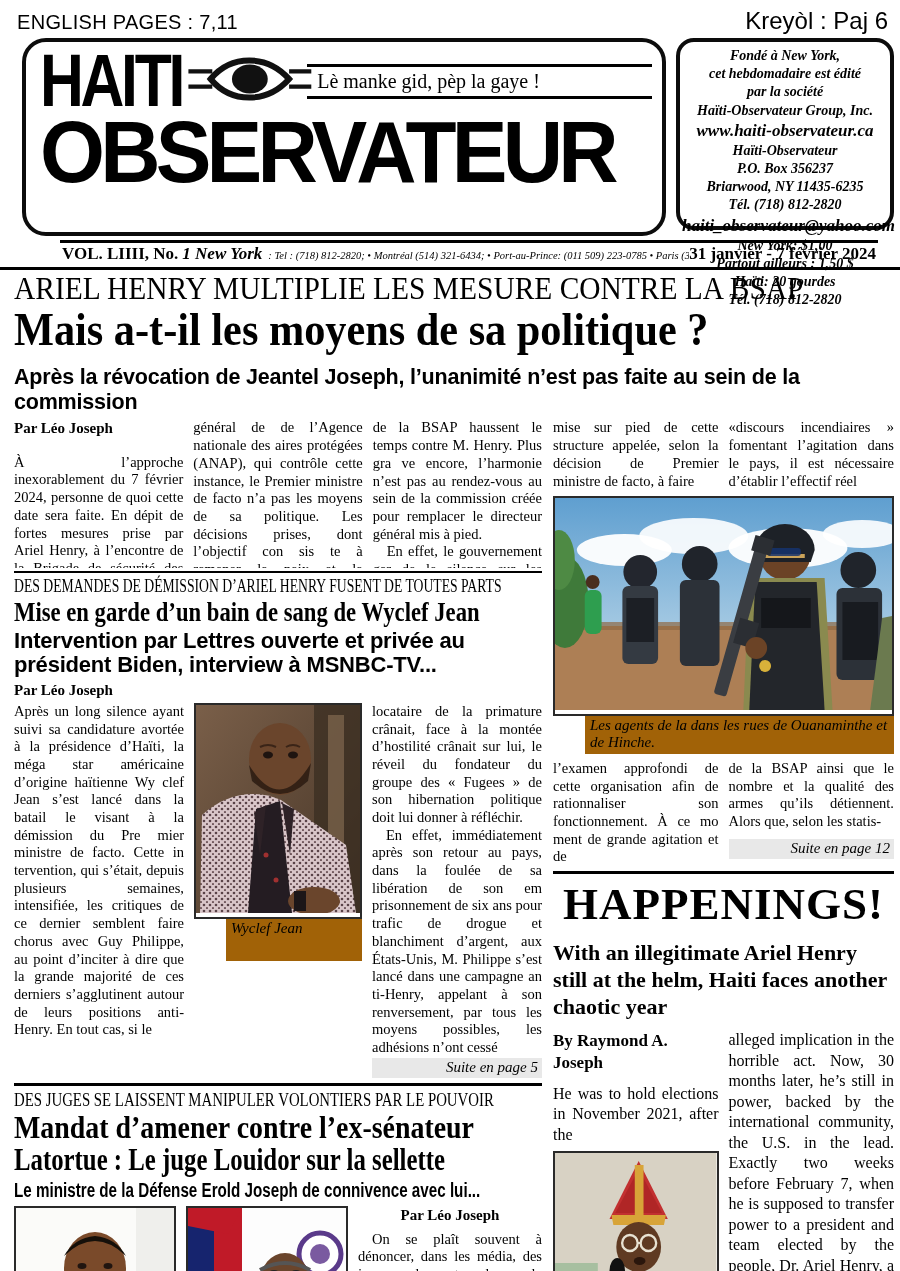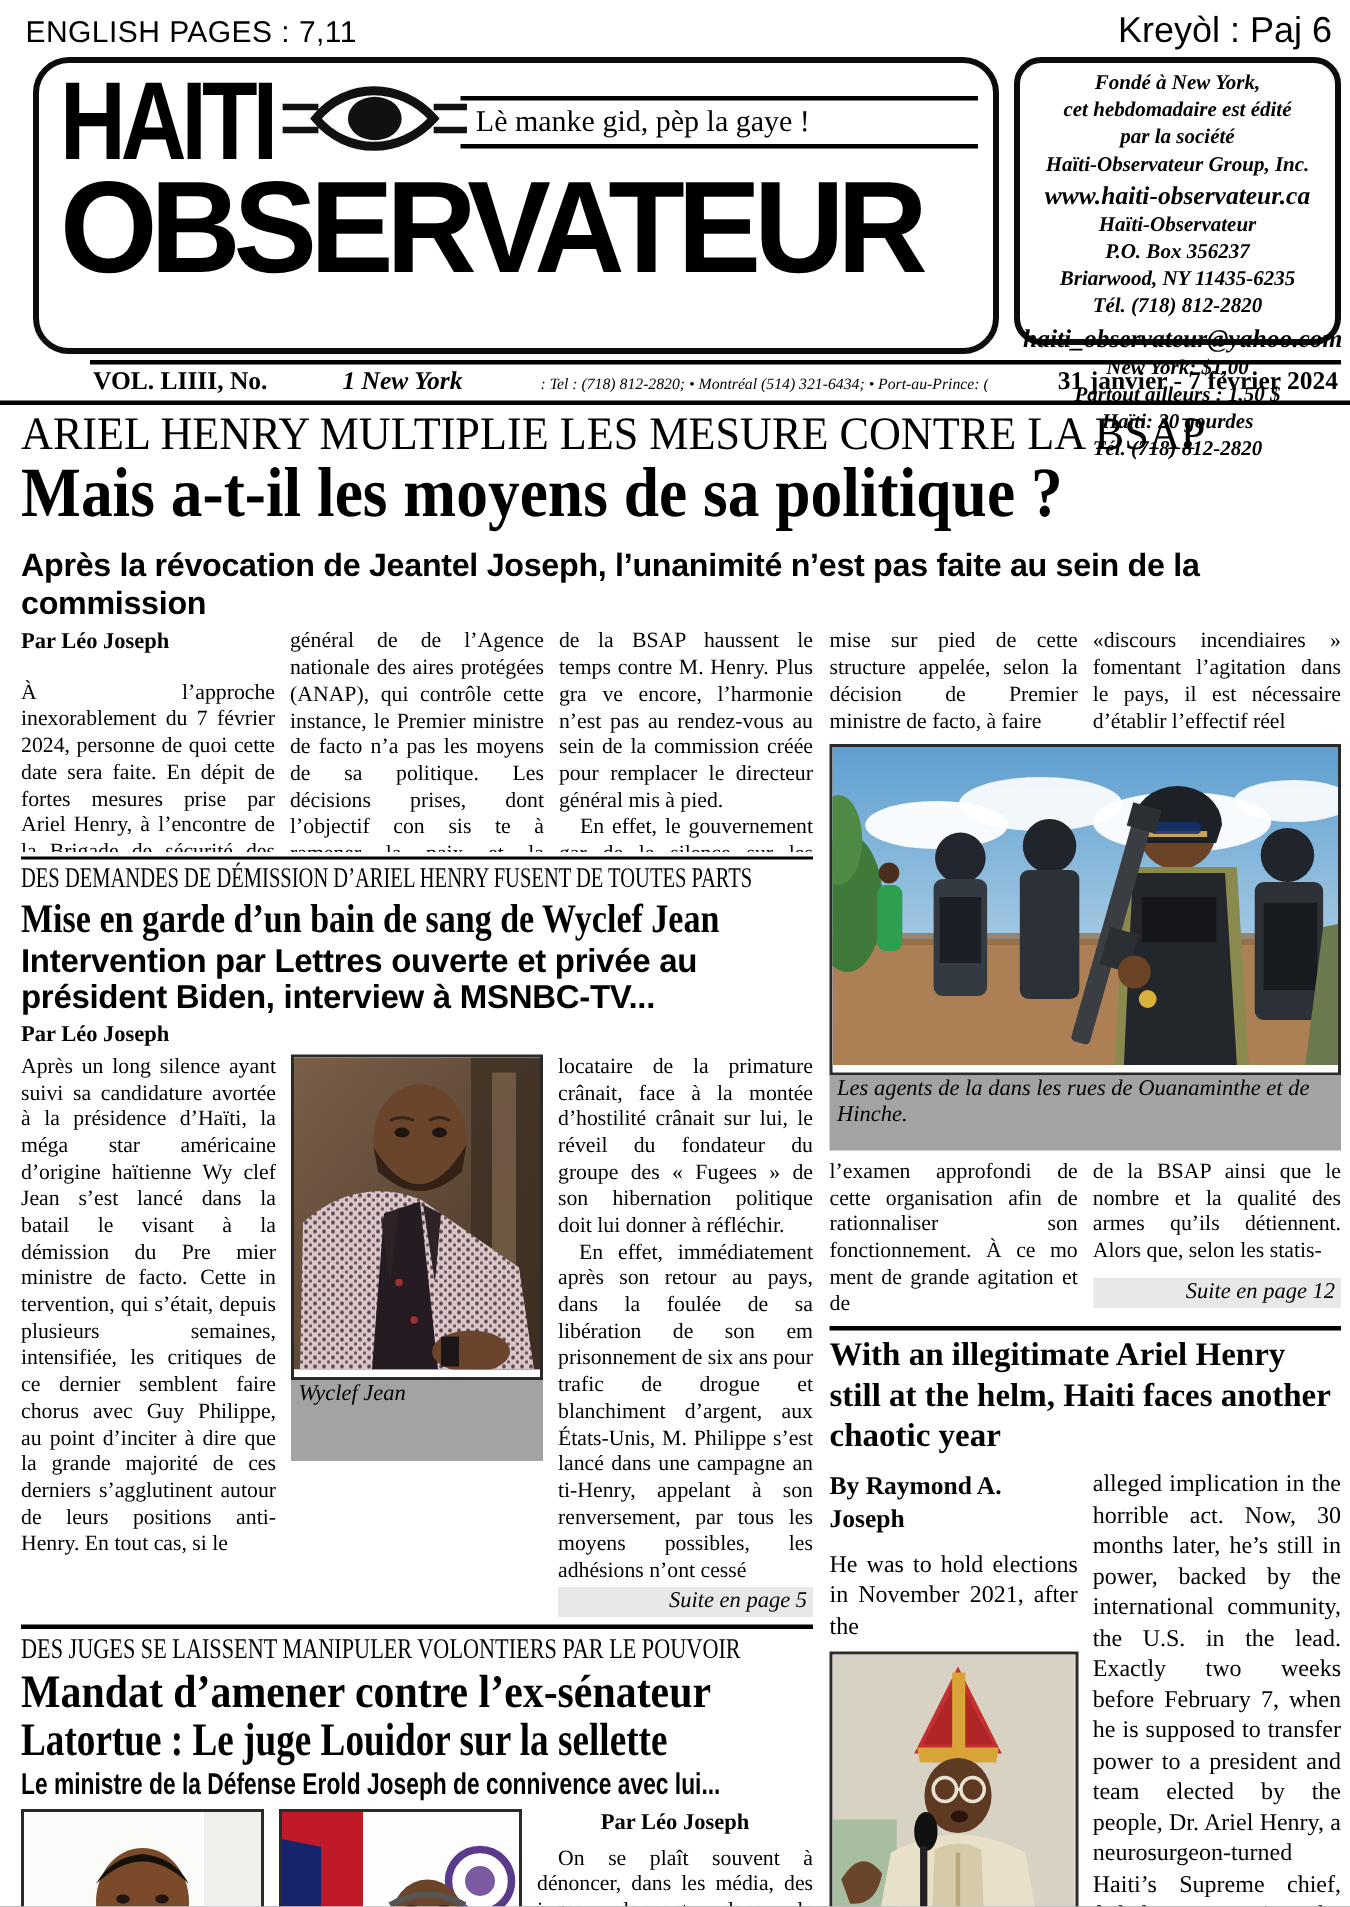--- a/index.html
+++ b/index.html
@@ -23,22 +23,22 @@
              font-size:20px;padding:3px 4px 3px 10px;margin:0 2px 0 -6px;
              white-space:nowrap;}
   .mh-observateur{font-family:"Liberation Sans",sans-serif;font-weight:bold;font-size:87px;
                   line-height:.92;letter-spacing:-5px;white-space:nowrap;display:inline-block;
                   transform:scaleX(.96);transform-origin:left center;margin-top:-4px;}
   .info-box{width:206px;border:4px solid #0c0c0c;border-radius:18px;padding:5px 2px 2px;
             text-align:center;font-style:italic;font-weight:bold;font-size:14px;
             line-height:1.3;height:177px;}
   .ib-line.big{font-size:17px;}
   
-  .vol-row{display:flex;align-items:baseline;margin:4px 6px 0 60px;border-top:3px solid #000;
-           padding:1px 2px 0;gap:46px;}
+  .vol-row{display:flex;align-items:baseline;margin:4px 22px 0 60px;border-top:3px solid #000;
+           padding:1px 2px 0;}
   .vol-bold{font-weight:bold;font-size:17px;white-space:nowrap;}
   .vol-issue{font-weight:bold;font-style:italic;font-size:17px;white-space:nowrap;padding-left:4px;}
   .vol-contacts{font-style:italic;font-size:10.5px;flex:1;padding:0 6px;white-space:nowrap;
                 overflow:hidden;}
   .vol-date{font-weight:bold;font-size:17px;white-space:nowrap;}
   .rule-full{border:none;border-top:3px solid #000;margin:3px 0 0;}
   
   .fitx{white-space:nowrap;display:inline-block;transform-origin:left center;}
   .lead-kicker{font-size:31px;margin:3px 0 0 14px;line-height:1.05;}
   .lead-kicker .fitx{transform:scaleX(.95);}
@@ -58,22 +58,22 @@
   .lead-cols{height:149px;overflow:hidden;}
   .sec-rule{border:none;border-top:2px solid #000;margin:3px 0 2px;}
   .thick-rule{border:none;border-top:3px solid #000;margin:5px 0 3px;}
   .kicker2{font-size:19px;line-height:1.15;margin:1px 0;}
   .head2{font-size:27px;font-weight:bold;line-height:1.05;margin:1px 0 2px;}
   .subhead2{font-family:"Liberation Sans",sans-serif;font-weight:bold;font-size:22px;
             line-height:1.12;margin:2px 0 4px;letter-spacing:-.2px;}
   .head3{font-size:31px;font-weight:bold;line-height:1.04;margin:1px 0 2px;}
   .subhead3{font-family:"Liberation Sans",sans-serif;font-weight:bold;font-size:20px;
             margin:3px 0 4px;}
-  .caption{font-style:italic;font-size:15px;background:#a3a3a3;padding:1px 5px 15px;
-           line-height:1.12;}
+  .caption{font-style:italic;font-size:15px;background:#a16207;padding:1px 5px 3px;
+           line-height:1.12;margin-left:32px;}
   .suite{font-style:italic;font-size:15px;text-align:right;background:#e8e8e8;
          padding:0 4px 2px;margin-top:1px;}
   .photo-frame{border:2px solid #2a2a2a;display:block;}
   .photo-col{flex:0 0 auto;}
   
   .hap-title{font-size:45px;font-weight:bold;text-align:center;letter-spacing:1px;
              margin:4px 0 10px;}
   .hap-sub{font-size:22px;font-weight:bold;line-height:1.22;margin:0 0 10px;}
   .eng .bodycol{font-size:16px;line-height:1.28;}
   .eng .byline{font-size:17px;}
@@ -339,20 +339,21 @@
           <span>l’examen approfondi de cette organisation afin de rationnaliser son fonctionnement. À ce mo ment de grande agitation et de</span>
         </div>
         <div class="bodycol">
           <span>de la BSAP ainsi que le nombre et la qualité des armes qu’ils détiennent. Alors que, selon les statis-</span>
           <div class="suite" style="margin-top:8px">Suite en page 12</div>
         </div>
       </div>
 
       <hr class="thick-rule">
 
+      <div class="hap-title">HAPPENINGS!</div>
       <div class="hap-sub">With an illegitimate Ariel Henry still at the helm, Haiti faces another chaotic year</div>
 
       <div class="cols eng">
         <div class="bodycol">
           <div class="byline" style="margin-bottom:10px">By Raymond A. Joseph</div>
           <div>He was to hold elections in November 2021, after the</div>
           <span class="photo-frame mt6">
             <svg width="100%" height="228" viewBox="0 0 166 228" preserveAspectRatio="none">
               <rect width="166" height="228" fill="#d8d2c4"></rect>
               <rect x="0" y="110" width="44" height="70" fill="#7fae84" opacity=".55"></rect>

